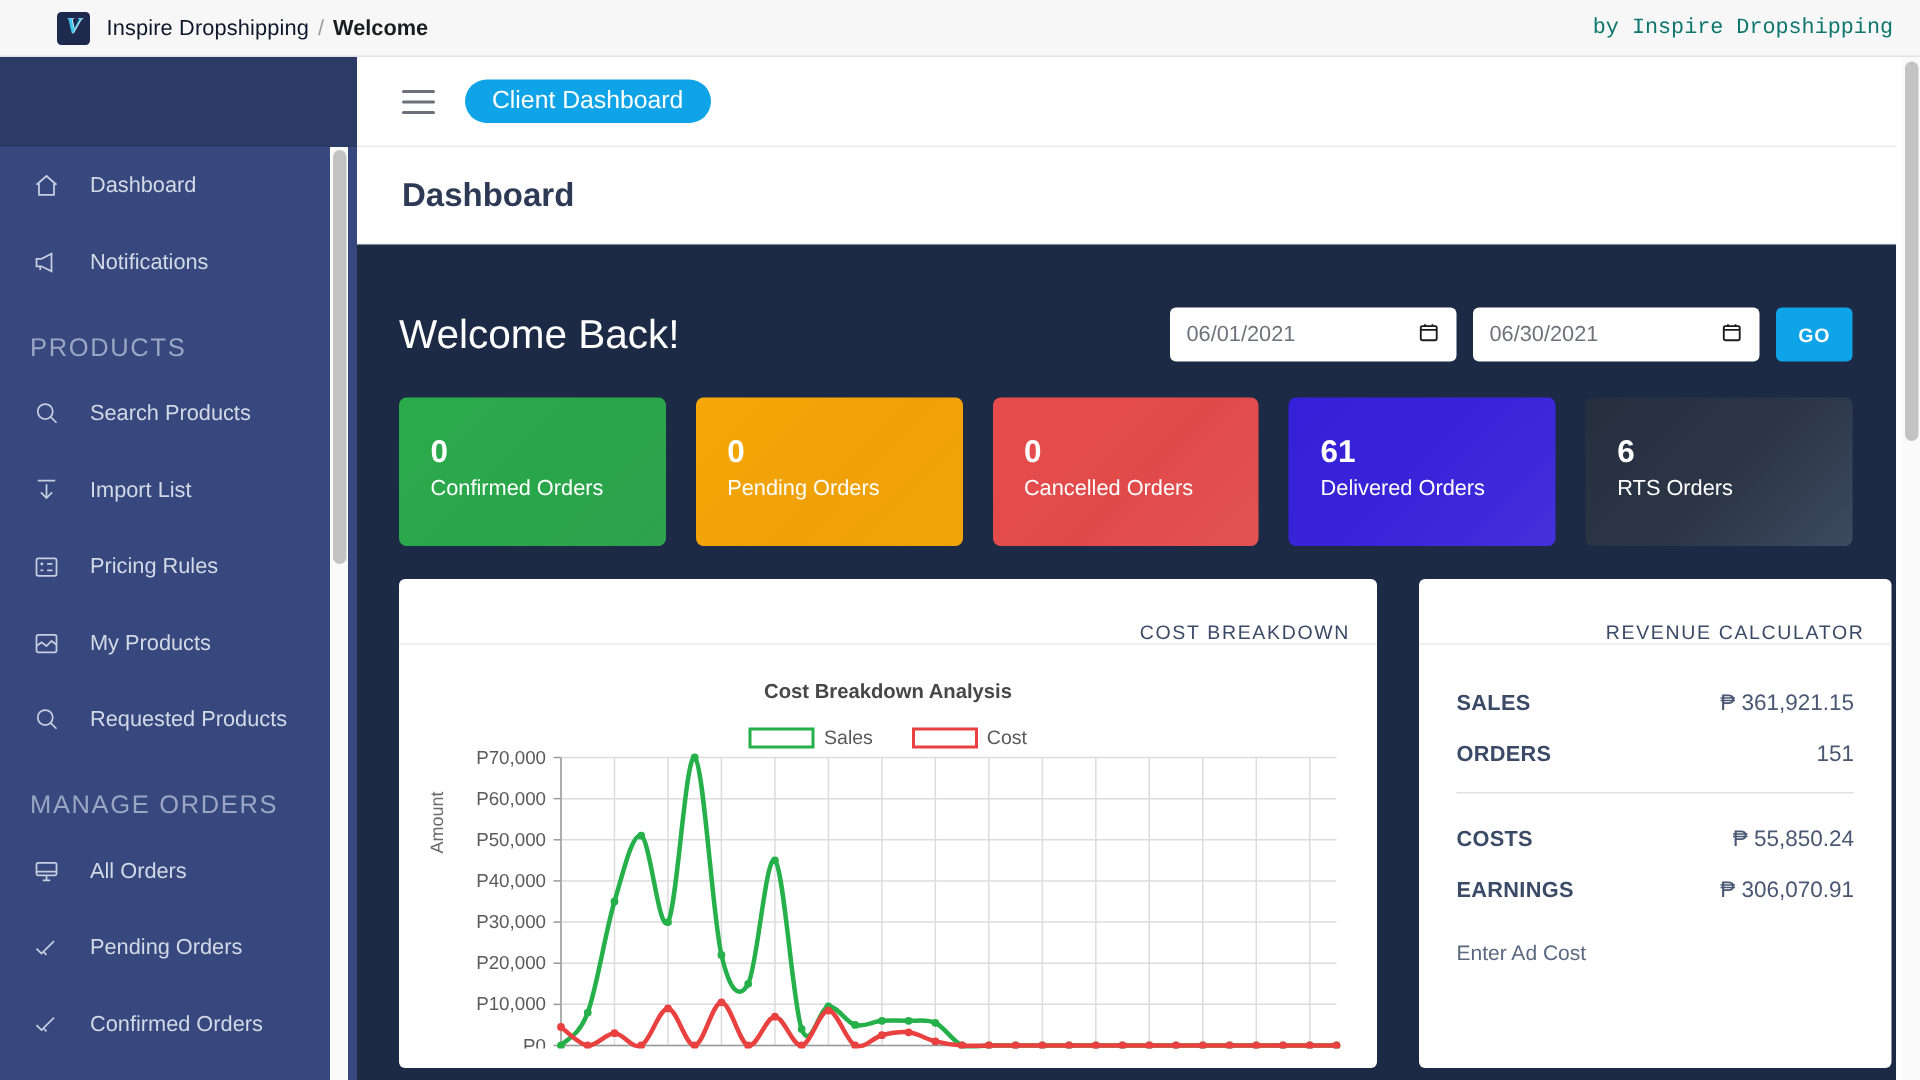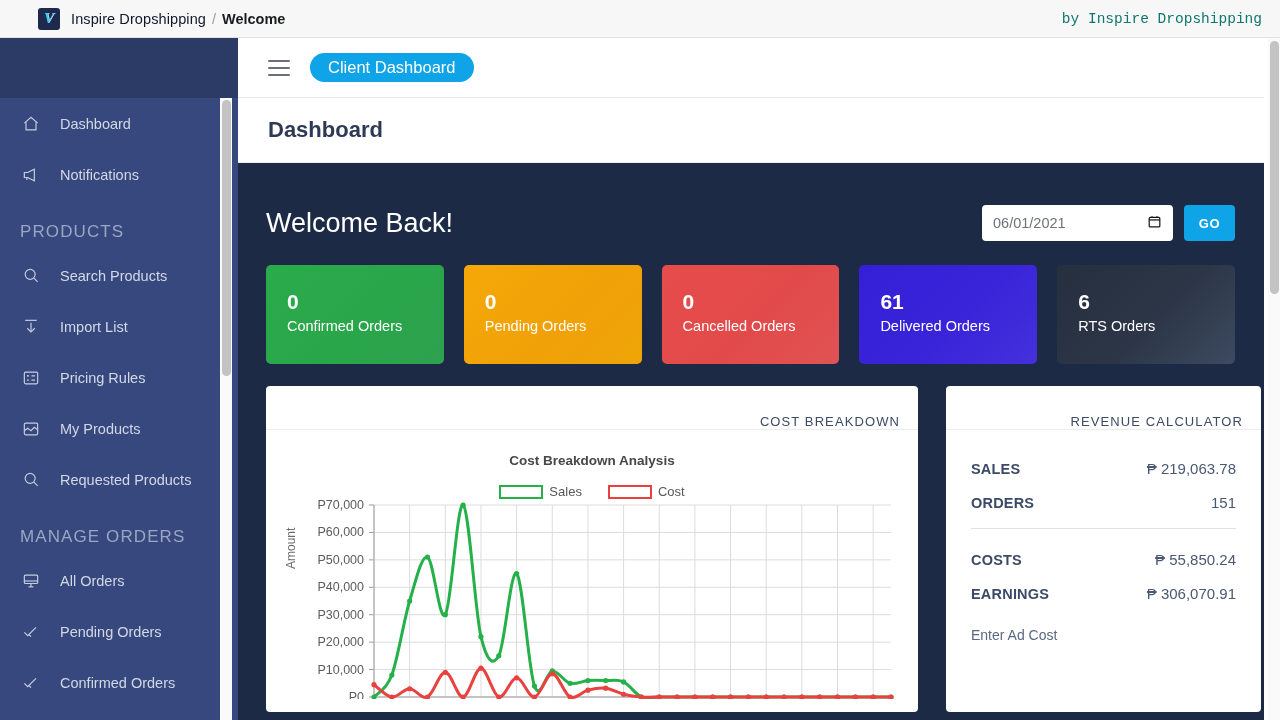--- a/index.html
+++ b/index.html
@@ -421,20 +421,31 @@
     <h1 class="pagetitle">Dashboard</h1>
   </div>
 
   <div class="dark">
 
     <div class="welcome-row">
       <div class="welcome-title">Welcome Back!</div>
       <div class="date-controls">
         <div class="date-field">
           <span>06/01/2021</span>
+          <span class="cal-ic">
+            <svg width="15" height="15" viewBox="0 0 24 24" fill="none" stroke="#1b1b1b" stroke-width="2">
+              <rect x="3.5" y="5.5" width="17" height="15" rx="1.5"></rect>
+              <path d="M3.5 9.5h17"></path>
+                <path d="M8 3.5v3"></path>
+                <path d="M16 3.5v3"></path>
+            </svg>
+          </span>
+        </div>
+        <div class="date-field">
+          <span>06/30/2021</span>
           <span class="cal-ic">
             <svg width="15" height="15" viewBox="0 0 24 24" fill="none" stroke="#1b1b1b" stroke-width="2">
               <rect x="3.5" y="5.5" width="17" height="15" rx="1.5"></rect>
               <path d="M3.5 9.5h17"></path>
                 <path d="M8 3.5v3"></path>
                 <path d="M16 3.5v3"></path>
             </svg>
           </span>
         </div>
         <button class="go-btn">GO</button>
@@ -592,21 +603,21 @@
         </div>
       </section>
 
       <section class="panel panel-rev">
         <div class="panel-head">
           <span class="panel-head-title">REVENUE CALCULATOR</span>
         </div>
         <div class="rev-body">
           <div class="rev-row">
             <span class="rev-key">SALES</span>
-            <span class="rev-val">₱ 219,063.78</span>
+            <span class="rev-val">₱ 361,921.15</span>
           </div>
           <div class="rev-row">
             <span class="rev-key">ORDERS</span>
             <span class="rev-val">151</span>
           </div>
           <div class="rev-divider"></div>
           <div class="rev-row">
             <span class="rev-key">COSTS</span>
             <span class="rev-val">₱ 55,850.24</span>
           </div>

